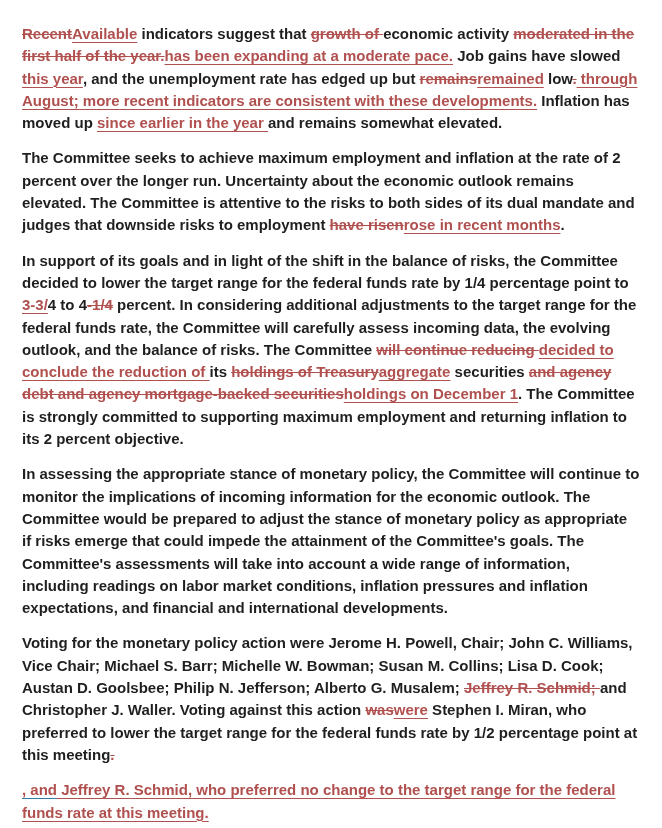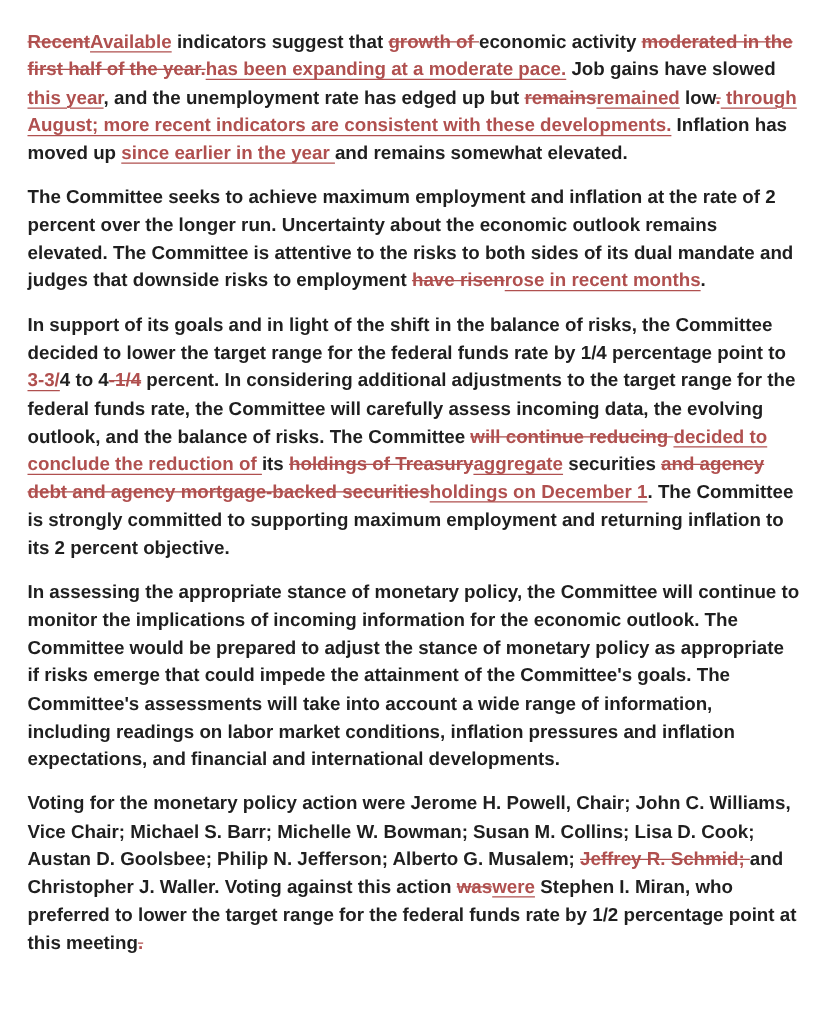--- a/index.html
+++ b/index.html
@@ -53,14 +53,15 @@
 </head>
 <body>
 
 <main class="page">
   <div id="doc-body">
       <p><span class="run-del">Recent</span><span class="run-ins">Available</span><span class="run-normal"> indicators suggest that </span><span class="run-del">growth of </span><span class="run-normal">economic activity </span><span class="run-del">moderated in the first half of the year.</span><span class="run-ins">has been expanding at a moderate pace.</span><span class="run-normal"> Job gains have slowed</span><span class="run-ins"> this year</span><span class="run-normal">, and the unemployment rate has edged up but </span><span class="run-del">remains</span><span class="run-ins">remained</span><span class="run-normal"> low</span><span class="run-del">.</span><span class="run-ins"> through August; more recent indicators are consistent with these developments.</span><span class="run-normal"> Inflation has moved up </span><span class="run-ins">since earlier in the year </span><span class="run-normal">and remains somewhat elevated.</span></p>
       <p><span class="run-normal">The Committee seeks to achieve maximum employment and inflation at the rate of 2 percent over the longer run. Uncertainty about the economic outlook remains elevated. The Committee is attentive to the risks to both sides of its dual mandate and judges that downside risks to employment </span><span class="run-del">have risen</span><span class="run-ins">rose in recent months</span><span class="run-normal">.</span></p>
       <p><span class="run-normal">In support of its goals and in light of the shift in the balance of risks, the Committee decided to lower the target range for the federal funds rate by 1/4 percentage point to </span><span class="run-ins">3-3/</span><span class="run-normal">4 to 4</span><span class="run-del">-1/4</span><span class="run-normal"> percent. In considering additional adjustments to the target range for the federal funds rate, the Committee will carefully assess incoming data, the evolving outlook, and the balance of risks. The Committee </span><span class="run-del">will continue reducing </span><span class="run-ins">decided to conclude the reduction of </span><span class="run-normal">its </span><span class="run-del">holdings of Treasury</span><span class="run-ins">aggregate</span><span class="run-normal"> securities </span><span class="run-del">and agency debt and agency mortgage-backed securities</span><span class="run-ins">holdings on December 1</span><span class="run-normal">. The Committee is strongly committed to supporting maximum employment and returning inflation to its 2 percent objective.</span></p>
       <p><span class="run-normal">In assessing the appropriate stance of monetary policy, the Committee will continue to monitor the implications of incoming information for the economic outlook. The Committee would be prepared to adjust the stance of monetary policy as appropriate if risks emerge that could impede the attainment of the Committee's goals. The Committee's assessments will take into account a wide range of information, including readings on labor market conditions, inflation pressures and inflation expectations, and financial and international developments.</span></p>
       <p><span class="run-normal">Voting for the monetary policy action were Jerome H. Powell, Chair; John C. Williams, Vice Chair; Michael S. Barr; Michelle W. Bowman; Susan M. Collins; Lisa D. Cook; Austan D. Goolsbee; Philip N. Jefferson; Alberto G. Musalem; </span><span class="run-del">Jeffrey R. Schmid; </span><span class="run-normal">and Christopher J. Waller. Voting against this action </span><span class="run-del">was</span><span class="run-ins">were</span><span class="run-normal"> Stephen I. Miran, who preferred to lower the target range for the federal funds rate by 1/2 percentage point at this meeting</span><span class="run-del">.</span></p>
+      <p><span class="run-ins-alt">, and</span><span class="run-ins"> Jeffrey R. Schmid, who preferred no change to the target range for the federal funds rate at this meeting.</span></p>
     </div>
 </main>
 
 </body></html>

